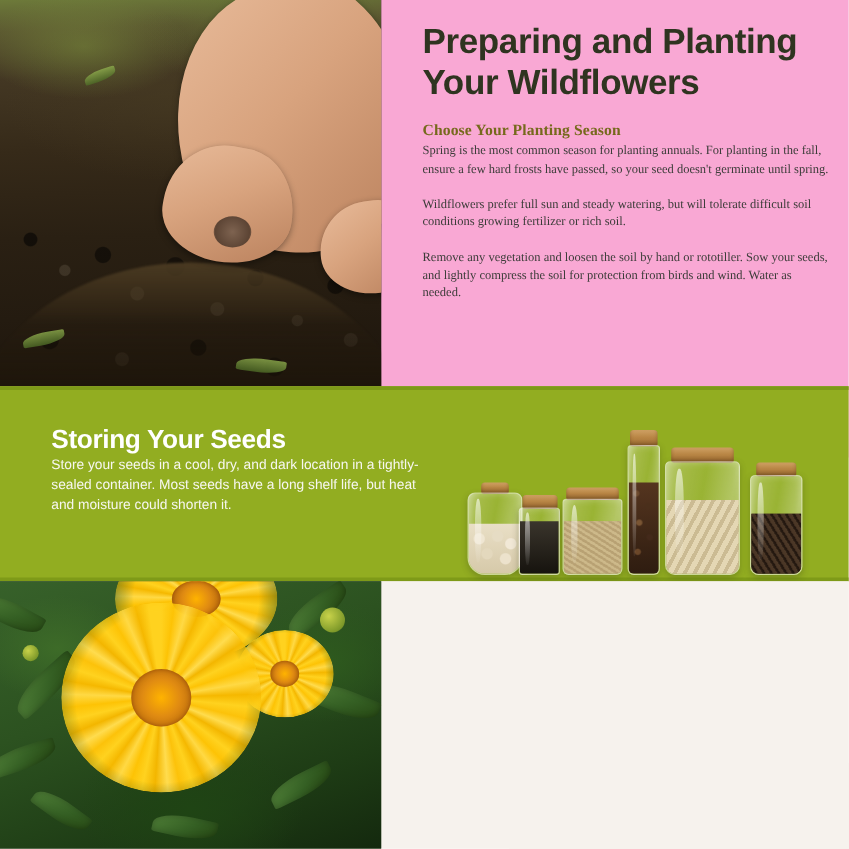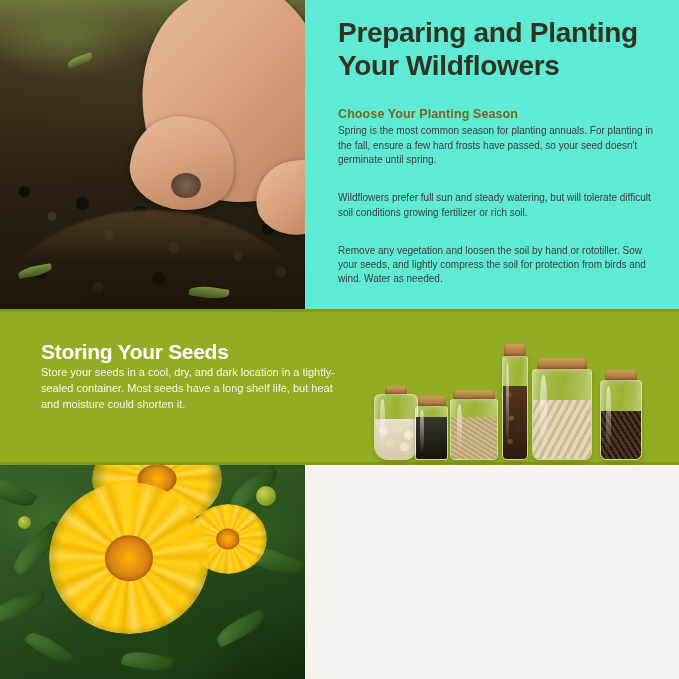--- a/index.html
+++ b/index.html
@@ -19,21 +19,21 @@
     width: 679px;
     height: 679px;
     background: #f6f2ed;
   }
 
   
   .row-top {
     position: absolute;
     left: 0; top: 0;
     width: 679px; height: 366px;
-    background: #5eead4;
+    background: #f9a8d4;
   }
   .photo-soil {
     position: absolute;
     left: 0; top: 0;
     width: 305px; height: 309px;
     overflow: hidden;
     background: #2b2115;
   }
   .text-preparing {
     position: absolute;
@@ -109,21 +109,21 @@
     line-height: 1.43;
     color: #3c3c39;
   }
   p.body-copy.on-green {
     color: #f7f7f0;
     font-size: 11px;
     line-height: 1.45;
   }
 
   .block-preparing-title { padding-top: 16px; }
-  .sub-block { margin-top: 24px; }
+  .sub-block { margin-top: 14px; font-family: Liberation Serif, serif; }
   .sub-block p.body-copy { margin-top: 2px; }
 
   .block-expect-title { padding-top: 18px; }
   .block-expect-body { margin-top: 16px; }
   .storing-body { margin-top: 11px; }
 
   
   .soil-bg {
     position: absolute; inset: 0;
     background:

